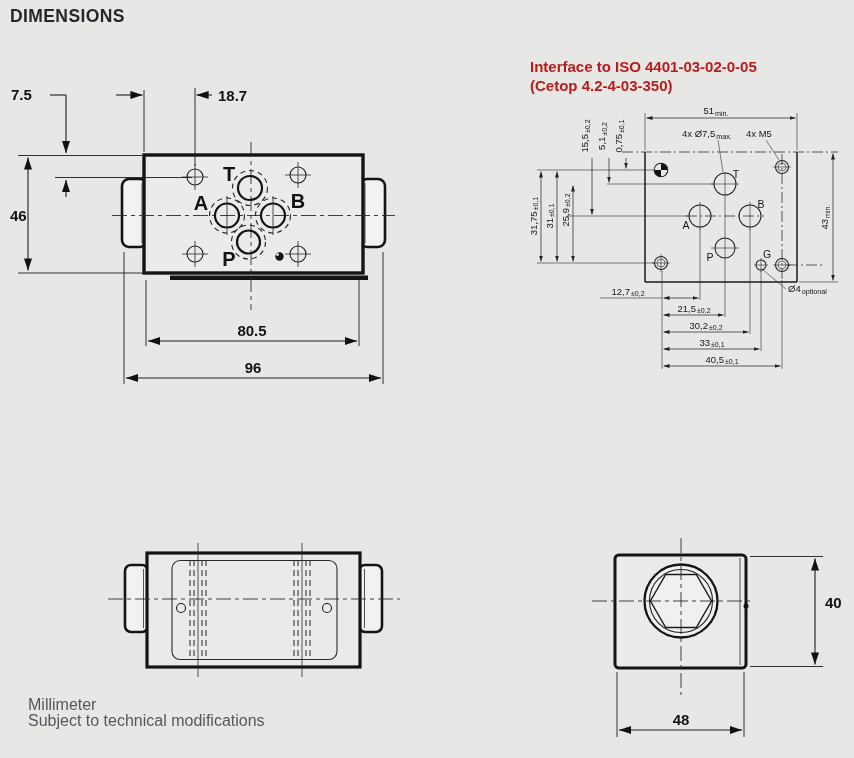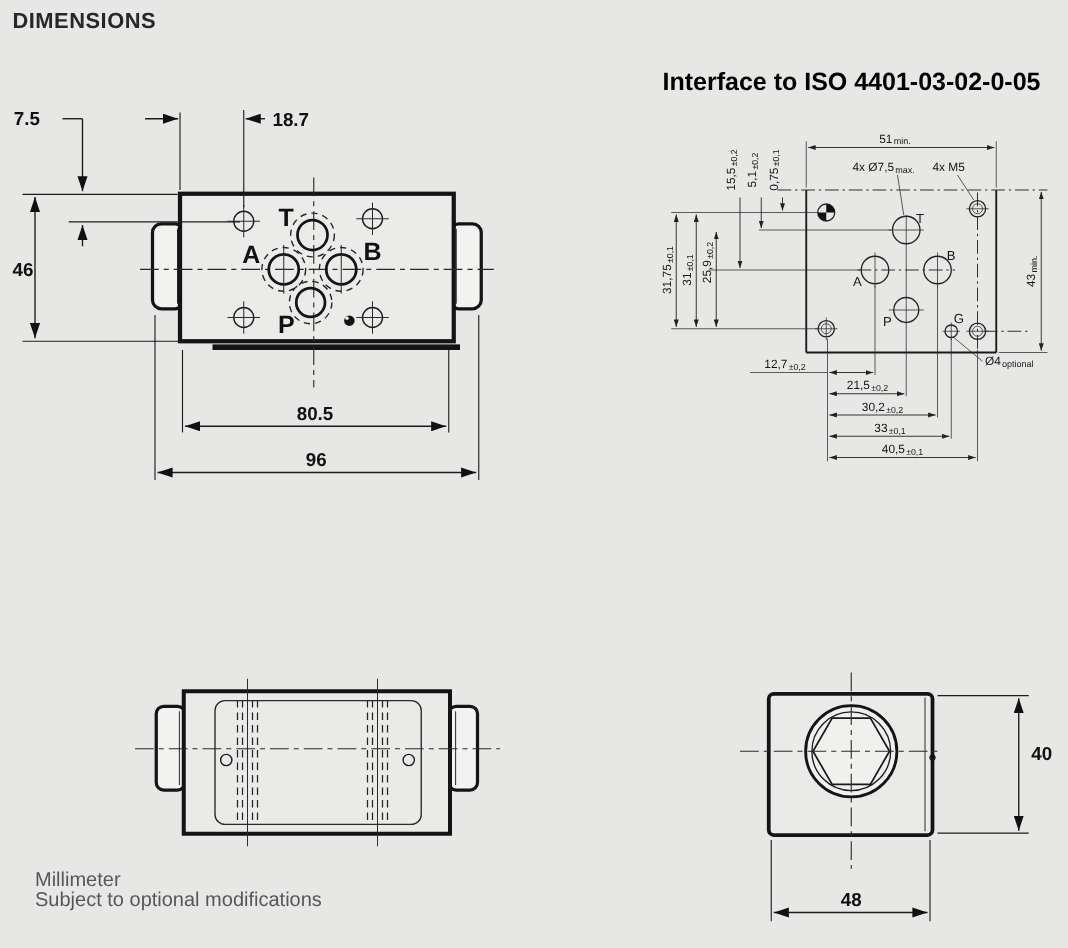--- a/index.html
+++ b/index.html
@@ -1,20 +1,20 @@
 <!DOCTYPE html>
 <html><head>
 <meta charset="utf-8">
 <style>
   html,body{margin:0;padding:0;}
   body{width:854px;height:758px;background:#e7e8e6;position:relative;
        font-family:"Liberation Sans",sans-serif;overflow:hidden;}
   .abs{position:absolute;}
   #title{left:10px;top:6px;font-size:17.5px;font-weight:bold;color:#27272b;letter-spacing:.4px;text-align:right;}
-  #iso-heading{left:530px;top:57px;font-size:20px;font-weight:bold;color:#000000;line-height:19px;}
+  #iso-heading{left:530px;top:57px;font-size:15px;font-weight:bold;color:#b91c1c;line-height:19px;}
   #footer{left:28px;top:697px;font-size:16px;color:#55585b;line-height:15.5px;}
   svg{position:absolute;left:0;top:0;}
   .body-line{stroke:#141414;stroke-width:3.4;fill:#ebecea;}
   .nut{stroke:#141414;stroke-width:2.6;fill:#f2f3f1;}
   .thin{stroke:#1c1c1c;stroke-width:1.1;fill:none;}
   .hair{stroke:#2a2a2a;stroke-width:0.8;fill:none;}
   .cl{stroke:#2a2a2a;stroke-width:0.9;fill:none;stroke-dasharray:15 4 4 4;}
   .clS{stroke:#2f2f2f;stroke-width:0.8;fill:none;stroke-dasharray:11 3 2 3;}
   .dash{stroke:#242424;stroke-width:1;fill:none;stroke-dasharray:6 4;}
   .dashc{stroke:#242424;stroke-width:1.1;fill:none;stroke-dasharray:5 4;}
@@ -31,20 +31,21 @@
   .tol{font-size:7px;}
   .min{font-size:7.2px;}
 </style>
 </head>
 <body>
 
 <div class="abs" id="title">DIMENSIONS</div>
 
 <div class="abs" id="iso-heading">
   <div>Interface to ISO 4401-03-02-0-05</div>
+  <div>(Cetop 4.2-4-03-350)</div>
 </div>
 
 <svg width="854" height="758" viewBox="0 0 854 758">
   <defs>
     <marker id="ab" viewBox="0 0 12 8" refX="12" refY="4" markerWidth="11" markerHeight="7.5" orient="auto-start-reverse">
         <path d="M0,0 L12,4 L0,8 z" fill="#111"></path>
       </marker>
     <marker id="as" viewBox="0 0 12 8" refX="12" refY="4" markerWidth="8" markerHeight="5.5" orient="auto-start-reverse">
         <path d="M0,0 L12,4 L0,8 z" fill="#222"></path>
       </marker>
@@ -343,14 +344,14 @@
       <line class="ext" x1="617" y1="672" x2="617" y2="737"></line>
       <line class="ext" x1="744" y1="672" x2="744" y2="737"></line>
       <line class="dim" x1="619" y1="730" x2="742" y2="730" marker-start="url(#ab)" marker-end="url(#ab)"></line>
       <text class="dt" x="681" y="725" text-anchor="middle">48</text>
     </g>
   </g>
 </svg>
 
 <div class="abs" id="footer">
   <div>Millimeter</div>
-  <div>Subject to optional modifications</div>
+  <div>Subject to technical modifications</div>
 </div>
 
 </body></html>

